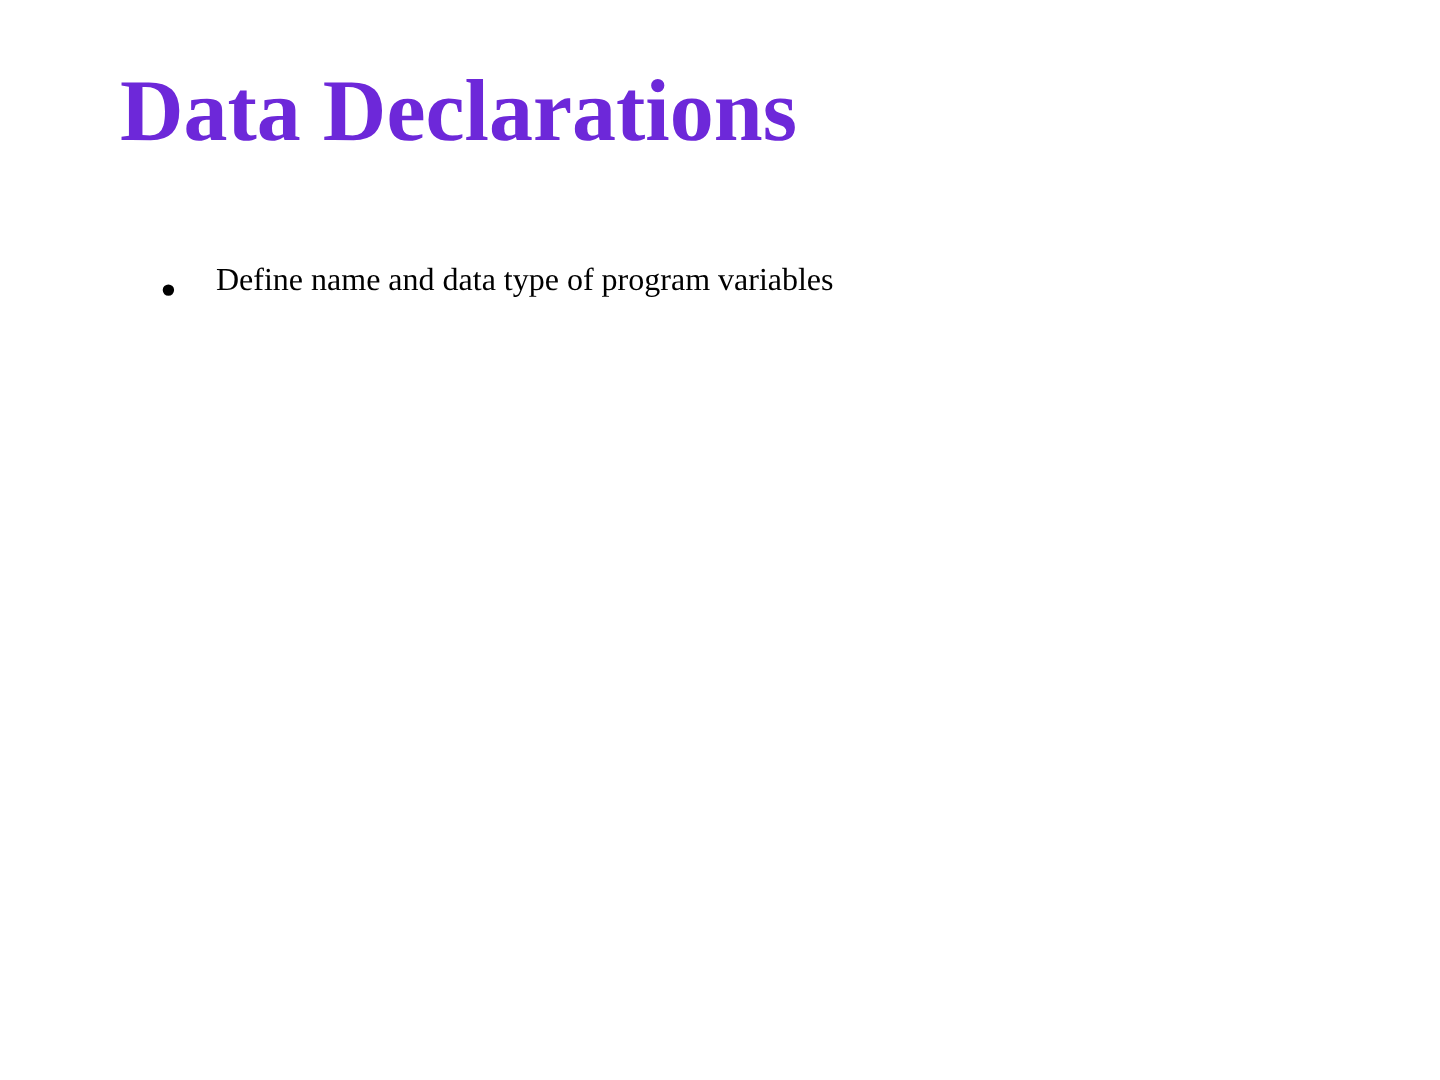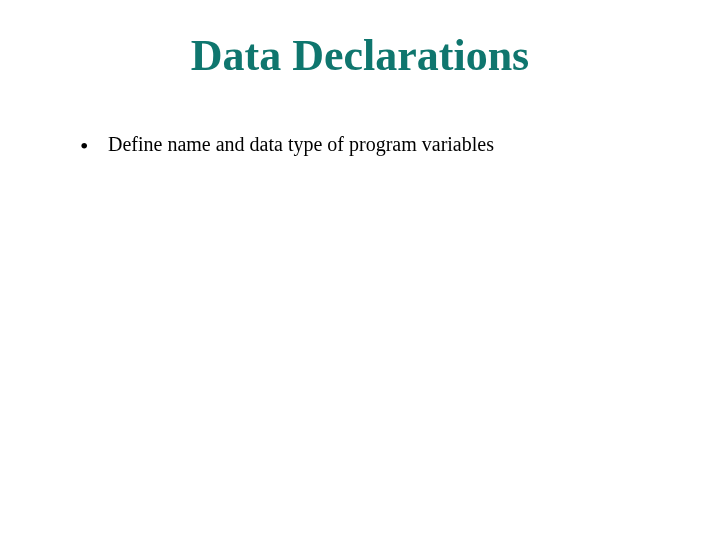--- a/index.html
+++ b/index.html
@@ -9,34 +9,34 @@
     }
     body {
       width: 720px;
       height: 540px;
       background: #ffffff;
       font-family: "Comic Sans MS", "Comic Sans", cursive;
       padding: 20px 60px;
       overflow: hidden;
     }
     .title {
-      color: #0f766e;
+      color: #6d28d9;
       font-size: 44px;
       font-weight: bold;
-      text-align: center;
+      text-align: left;
       margin-top: 10px;
       margin-bottom: 50px;
     }
     .bullet-list {
       list-style: none;
       padding-left: 20px;
     }
     .bullet-item {
       color: #000000;
-      font-size: 20px;
+      font-size: 16px;
       margin-bottom: 40px;
       position: relative;
       padding-left: 28px;
       line-height: 1.3;
     }
     .bullet-item::before {
       content: "•";
       position: absolute;
       left: 0;
       top: 0;

